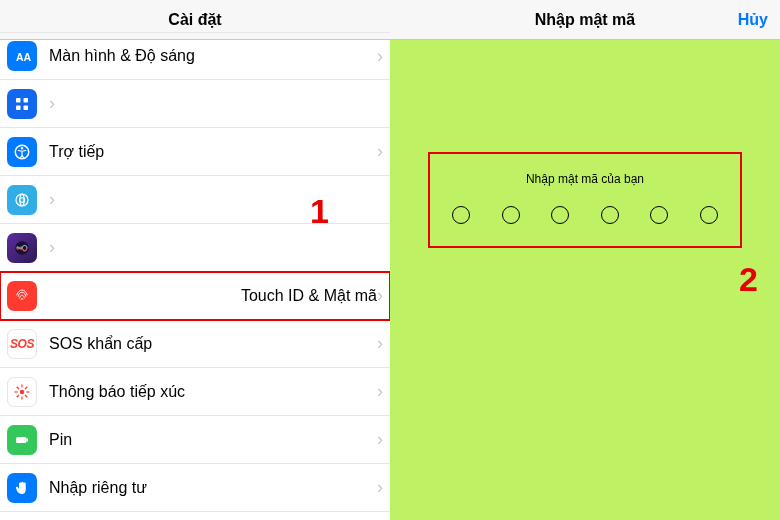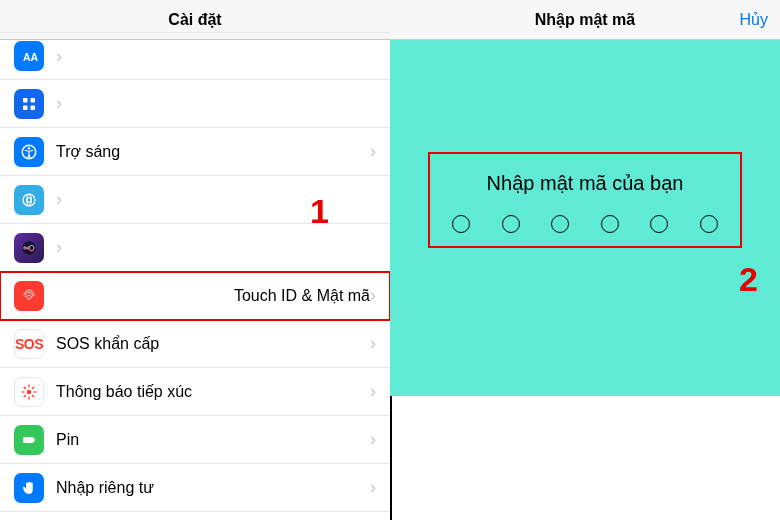--- a/index.html
+++ b/index.html
@@ -1,69 +1,70 @@
 <!DOCTYPE html>
 <html><head>
   <meta charset="utf-8">
   <style>
     * { margin: 0; padding: 0; box-sizing: border-box; font-family: -apple-system, "Helvetica Neue", Arial, sans-serif; }
     body { width: 780px; height: 520px; background: #fff; display: flex; position: relative; }
     .pane { position: relative; overflow: hidden; }
     .pane-left { width: 390px; height: 520px; background: #fde047; }
-    .pane-right { width: 390px; height: 396px; background: #5eead4; }
+    .pane-right { width: 390px; height: 520px; background: #bef264; }
     .divider-v { position: absolute; left: 390px; top: 0; width: 2px; height: 520px; background: #000; }
 
     .navbar { height: 40px; background: #f7f7f8; border-bottom: 1px solid #c8c7cc; display: flex; align-items: center; justify-content: center; position: relative; }
     .navbar-title { font-size: 16px; font-weight: 600; color: #000; }
-    .navbar-btn { position: absolute; right: 12px; font-size: 16px; color: #007aff; }
+    .navbar-btn { position: absolute; right: 12px; font-size: 16px; color: #007aff; font-weight: bold; }
 
     .list { background: #fff; }
-    .row { height: 48px; display: flex; align-items: center; padding: 0 14px; border-bottom: 1px solid #e5e5ea; position: relative; }
+    .row { height: 48px; display: flex; align-items: center; padding: 0 7px; border-bottom: 1px solid #e5e5ea; position: relative; }
     .row:first-child { border-top: 1px solid #e5e5ea; }
     .icon-wrap { width: 30px; height: 30px; border-radius: 7px; display: flex; align-items: center; justify-content: center; margin-right: 12px; flex-shrink: 0; }
     .icon-wrap svg { width: 18px; height: 18px; }
     .row-label { flex: 1; font-size: 16px; color: #000; }
     .chevron { color: #c7c7cc; font-size: 18px; }
 
     .row-highlighted { outline: 2px solid #e60000; outline-offset: -1px; text-align: right; }
 
     .callout-1 { position: absolute; left: 310px; top: 192px; font-size: 34px; font-weight: 700; color: #e60000; }
     .callout-2 { position: absolute; right: 22px; top: 260px; font-size: 34px; font-weight: 700; color: #e60000; }
 
     .passcode-area { position: absolute; top: 158px; left: 40px; right: 40px; padding: 14px 10px 18px; text-align: center; }
     .passcode-box-outline { position: absolute; top: 152px; left: 38px; right: 38px; height: 96px; border: 2px solid #e60000; }
-    .passcode-prompt { font-size: 20px; color: #000; margin-bottom: 20px; }
+    .passcode-prompt { font-size: 12px; color: #000; margin-bottom: 20px; }
     .dots { display: flex; justify-content: space-between; padding: 0 12px; }
     .dot { width: 18px; height: 18px; border: 1.6px solid #000; border-radius: 50%; }
 
     .ic-blue { background: #007aff; }
     .ic-darkblue { background: #1367ef; }
     .ic-purple { background: linear-gradient(135deg,#5d2c9d,#2a1a55); }
     .ic-cyan { background: #32ade6; }
     .ic-red { background: #ff3b30; }
     .ic-sos { background: #fff; border: 1px solid #e5e5ea; }
-    .ic-sos span { color: #ff3b30; font-size: 14px; font-weight: 700; letter-spacing: -0.5px; }
+    .ic-sos span { color: #ff3b30; font-size: 12px; font-weight: 700; letter-spacing: -0.5px; font-style: italic; }
     .ic-expose { background: #fff; border: 1px solid #e5e5ea; }
     .ic-green { background: #34c759; }
   </style>
 </head>
 <body>
 
 <div class="pane pane-left">
   <div class="navbar">
     <span class="navbar-title">Cài đặt</span>
   </div>
   <div class="list" style="margin-top:-8px;">
 
   <div class="row">
         <div class="icon-wrap ic-blue">
           <svg viewBox="0 0 24 24">
             <text x="4" y="18" font-size="14" fill="#fff" font-weight="bold">AA</text>
           </svg>
         </div>
+        <div class="row-label">Màn hình &amp; Độ sáng</div>
         <div class="chevron">›</div>
       </div>
       <div class="row">
         <div class="icon-wrap ic-darkblue">
           <svg viewBox="0 0 24 24" fill="#fff">
             <rect x="4" y="4" width="6" height="6" rx="1"></rect>
             <rect x="14" y="4" width="6" height="6" rx="1"></rect>
             <rect x="4" y="14" width="6" height="6" rx="1"></rect>
             <rect x="14" y="14" width="6" height="6" rx="1"></rect>
           </svg>
@@ -71,21 +72,21 @@
         <div class="chevron">›</div>
       </div>
       <div class="row">
         <div class="icon-wrap ic-blue">
           <svg viewBox="0 0 24 24" fill="#fff">
             <circle cx="12" cy="12" r="9" fill="none" stroke="#fff" stroke-width="2"></circle>
             <circle cx="12" cy="7" r="1.6"></circle>
             <path d="M7 10l5 1 5-1M12 11v5l-2 4M12 16l2 4" stroke="#fff" stroke-width="1.6" fill="none" stroke-linecap="round"></path>
           </svg>
         </div>
-        <div class="row-label">Trợ sáng</div>
+        <div class="row-label">Trợ tiếp</div>
         <div class="chevron">›</div>
       </div>
       <div class="row">
         <div class="icon-wrap ic-cyan">
           <svg viewBox="0 0 24 24" fill="none" stroke="#fff" stroke-width="1.6">
             <circle cx="12" cy="12" r="8"></circle>
             <circle cx="12" cy="12" r="3"></circle>
             <path d="M12 4c4 2 4 14 0 16M12 4c-4 2-4 14 0 16"></path>
           </svg>
         </div>

